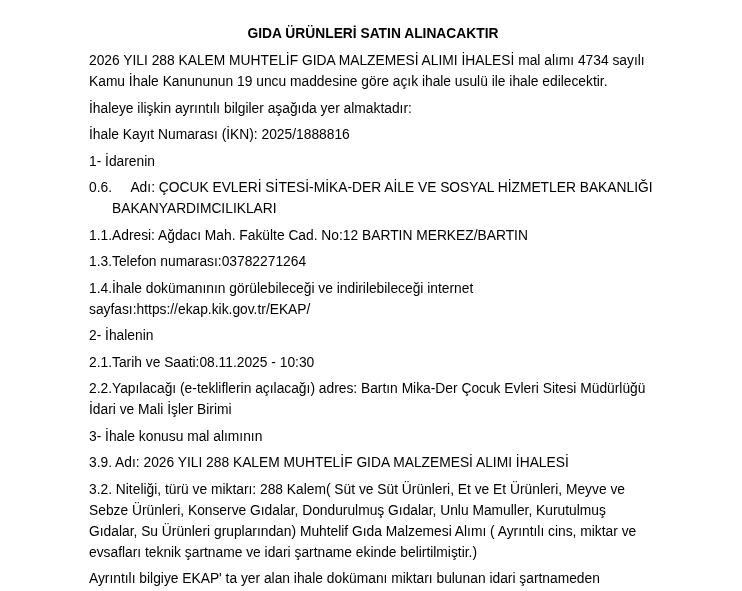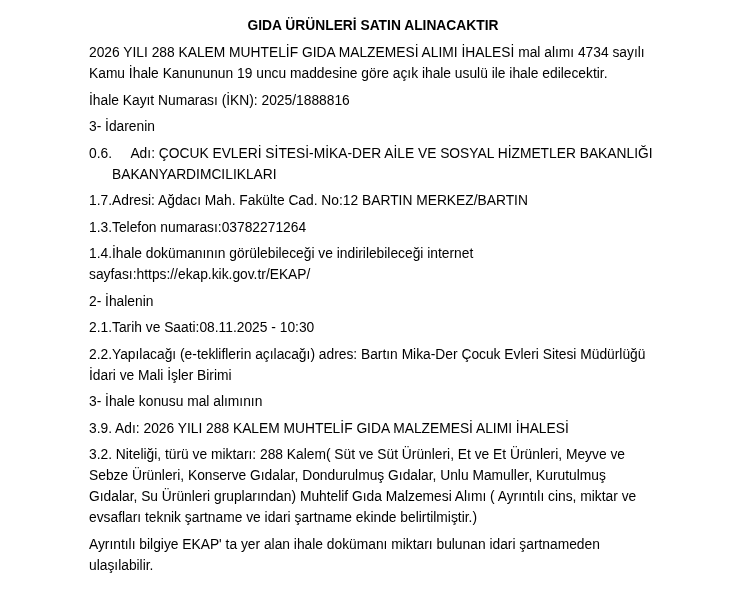--- a/index.html
+++ b/index.html
@@ -12,21 +12,21 @@
     width: 742px;
     height: 591px;
     overflow: hidden;
     color: #000000;
     font-family: "Liberation Sans", sans-serif;
     font-size: 13.8px;
   }
   .page {
     width: 742px;
     height: 484px;
-    padding: 16px 85px 0 89px;
+    padding: 24px 85px 0 89px;
     background: #ffffff;
   }
   .doc-title {
     font-size: 13.8px;
     font-weight: bold;
     text-align: center;
     white-space: pre;
     line-height: 20.5px;
     margin: 0 0 5.5px 0;
   }
@@ -37,25 +37,26 @@
     font-weight: normal;
   }
 </style>
 </head>
 <body>
 
 <div class="page">
   <h1 class="doc-title">GIDA ÜRÜNLERİ SATIN ALINACAKTIR</h1>
   <p class="para">2026 YILI 288 KALEM MUHTELİF GIDA MALZEMESİ ALIMI İHALESİ mal alımı 4734 sayılı
 Kamu İhale Kanununun 19 uncu maddesine göre açık ihale usulü ile ihale edilecektir.</p>
+  <p class="para">İhaleye ilişkin ayrıntılı bilgiler aşağıda yer almaktadır:</p>
   <p class="para">İhale Kayıt Numarası (İKN): 2025/1888816</p>
-  <p class="para">3- İdarenin</p>
+  <p class="para">1- İdarenin</p>
   <p class="para">0.6.     Adı: ÇOCUK EVLERİ SİTESİ-MİKA-DER AİLE VE SOSYAL HİZMETLER BAKANLIĞI
       BAKANYARDIMCILIKLARI</p>
-  <p class="para">1.7.Adresi: Ağdacı Mah. Fakülte Cad. No:12 BARTIN MERKEZ/BARTIN</p>
+  <p class="para">1.1.Adresi: Ağdacı Mah. Fakülte Cad. No:12 BARTIN MERKEZ/BARTIN</p>
   <p class="para">1.3.Telefon numarası:03782271264</p>
   <p class="para">1.4.İhale dokümanının görülebileceği ve indirilebileceği internet
 sayfası:https://ekap.kik.gov.tr/EKAP/</p>
   <p class="para">2- İhalenin</p>
   <p class="para">2.1.Tarih ve Saati:08.11.2025 - 10:30</p>
   <p class="para">2.2.Yapılacağı (e-tekliflerin açılacağı) adres: Bartın Mika-Der Çocuk Evleri Sitesi Müdürlüğü
 İdari ve Mali İşler Birimi</p>
   <p class="para">3- İhale konusu mal alımının</p>
   <p class="para">3.9. Adı: 2026 YILI 288 KALEM MUHTELİF GIDA MALZEMESİ ALIMI İHALESİ</p>
   <p class="para">3.2. Niteliği, türü ve miktarı: 288 Kalem( Süt ve Süt Ürünleri, Et ve Et Ürünleri, Meyve ve

